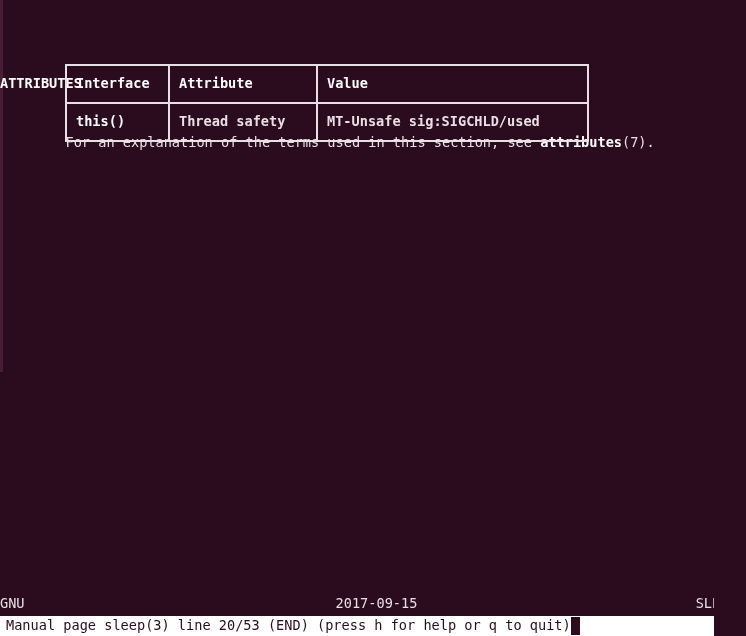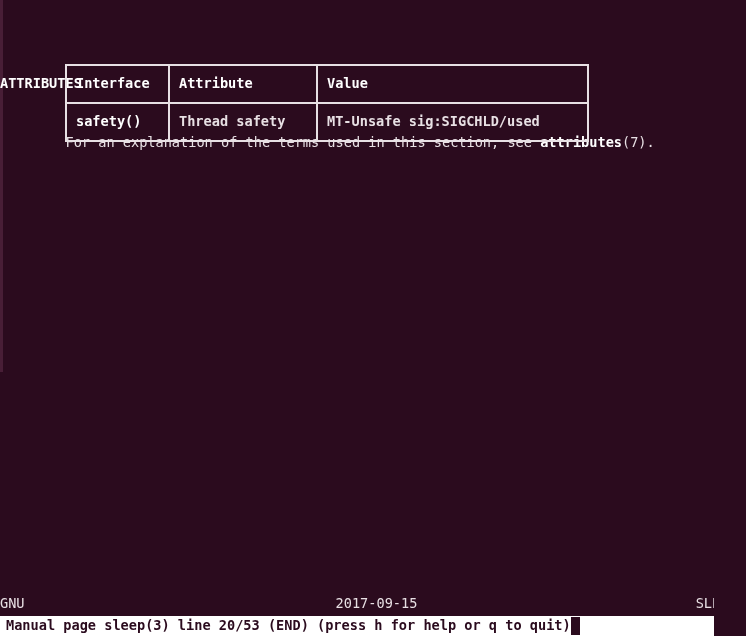--- a/index.html
+++ b/index.html
@@ -87,21 +87,21 @@
     left: 0;
     top: 616px;
     width: 746px;
     height: 20px;
     background: #ffffff;
     color: #2b0b1e;
     white-space: pre;
     display: flex;
     align-items: center;
   }
-  #status-text { padding-left: 6px; font-weight: bold; }
+  #status-text { padding-left: 6px; }
   #cursor-block {
     display: inline-block;
     width: 9px;
     height: 18px;
     background: #2b0b1e;
     vertical-align: middle;
   }
 </style>
 </head>
 <body>
@@ -160,21 +160,21 @@
   </div>
 
   <table id="attr-table">
     <tbody>
       <tr>
         <td class="col-a"><span class="cell-pad hdr">Interface</span></td>
         <td class="col-b"><span class="cell-pad hdr">Attribute</span></td>
         <td class="col-c"><span class="cell-pad hdr">Value</span></td>
       </tr>
       <tr>
-        <td class="col-a"><span class="cell-pad hdr">safety()</span></td>
+        <td class="col-a"><span class="cell-pad hdr">this()</span></td>
         <td class="col-b"><span class="cell-pad">Thread safety</span></td>
         <td class="col-c"><span class="cell-pad">MT-Unsafe sig:SIGCHLD/used</span></td>
       </tr>
     </tbody>
   </table>
 
   <div id="man-footer">GNU                                      2017-09-15                                  SLEEP(3)</div>
 
   <div id="status-line">
     <span id="status-text">Manual page sleep(3) line 20/53 (END) (press h for help or q to quit)</span><span id="cursor-block"></span>

